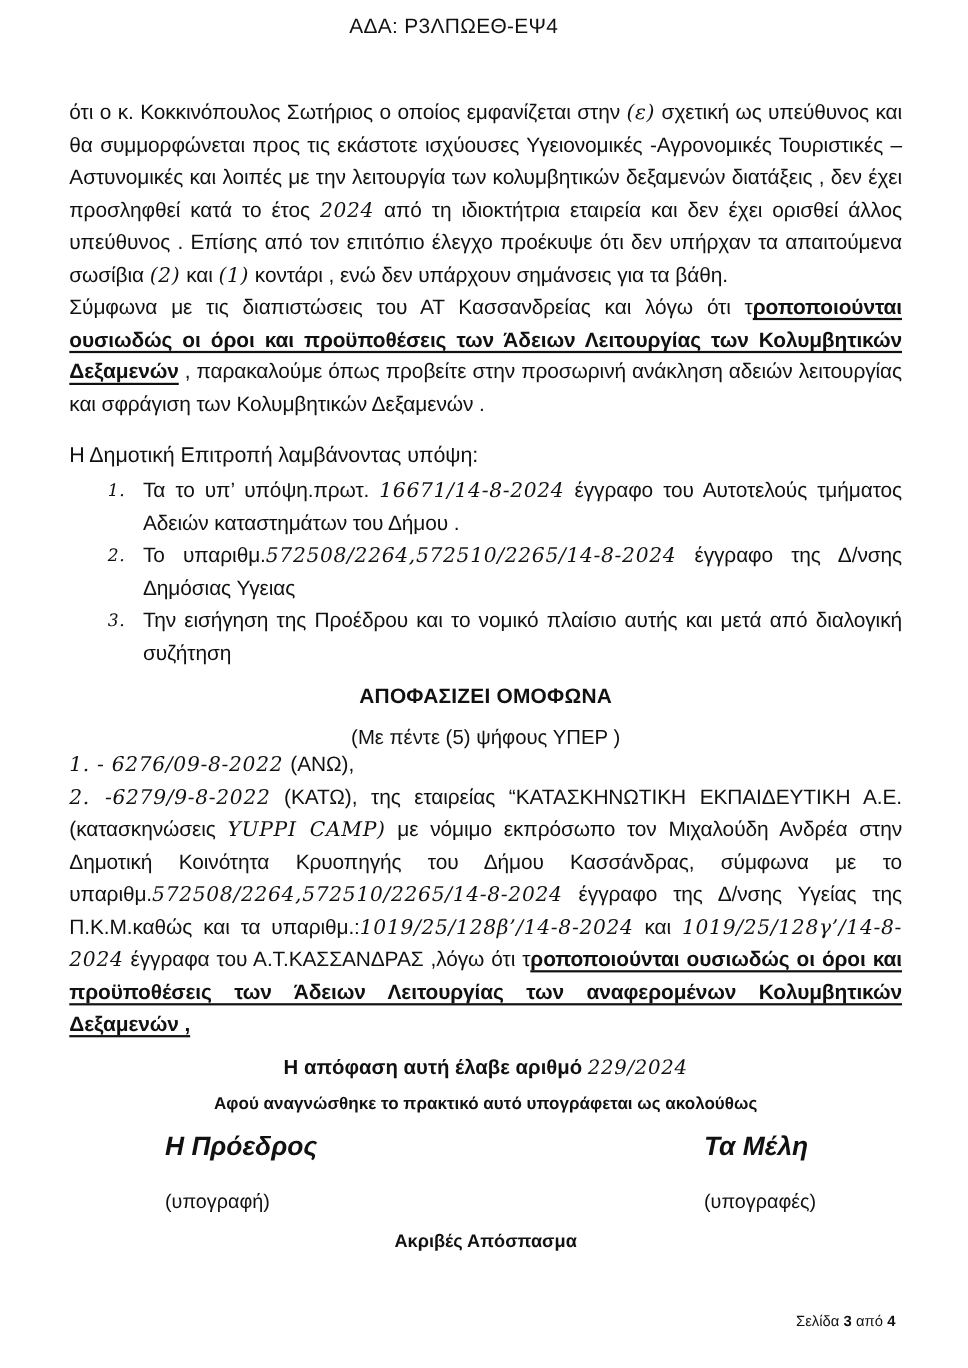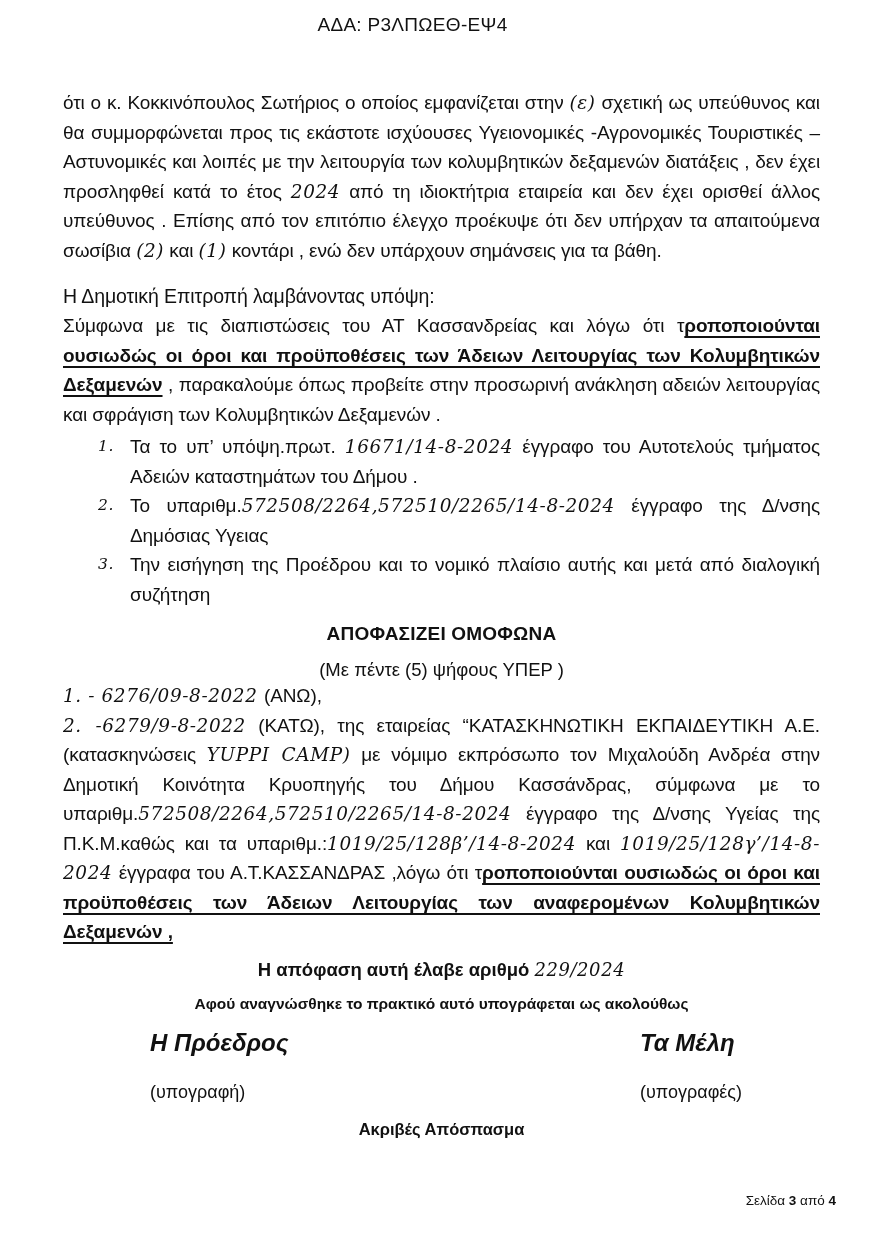--- a/index.html
+++ b/index.html
@@ -57,21 +57,21 @@
     display:flex;
     justify-content:space-between;
     padding-left:87px;
     padding-right:78px;
   }
   .sig-title { font-size:24px; font-weight:700; font-style:italic; }
   .sig-value { margin-top:25px; font-size:18px; }
   .closing { margin-top:17px; font-size:16.5px; font-weight:700; }
   .footer {
     position:absolute;
-    right:44px; bottom:36px;
+    right:66px; bottom:36px;
     font-size:13.5px;
   }
   
   .r-n { }
   .r-b { font-weight:700; }
   .r-c {
     font-family:"DejaVu Serif", serif;
     font-style:italic;
     font-weight:400;
     letter-spacing:0.6px;
@@ -86,23 +86,23 @@
 </style>
 </head>
 <body>
 
 <div class="page">
 
   <div class="ada">ΑΔΑ: Ρ3ΛΠΩΕΘ-ΕΨ4</div>
 
   <p class="para j first-para"><span class="r-n">ότι ο κ. Κοκκινόπουλος Σωτήριος ο οποίος εμφανίζεται στην </span><span class="r-c">(ε)</span><span class="r-n"> σχετική ως υπεύθυνος και θα συμμορφώνεται προς τις εκάστοτε ισχύουσες Υγειονομικές -Αγρονομικές Τουριστικές – Αστυνομικές και λοιπές με την λειτουργία των κολυμβητικών δεξαμενών διατάξεις , δεν έχει προσληφθεί κατά το έτος </span><span class="r-c">2024</span><span class="r-n"> από τη ιδιοκτήτρια εταιρεία και δεν έχει ορισθεί άλλος υπεύθυνος . Επίσης από τον επιτόπιο έλεγχο προέκυψε ότι δεν υπήρχαν τα απαιτούμενα σωσίβια </span><span class="r-c">(2)</span><span class="r-n"> και </span><span class="r-c">(1)</span><span class="r-n"> κοντάρι , ενώ δεν υπάρχουν σημάνσεις για τα βάθη.</span></p>
 
+  <p class="para j"><span class="r-n">Σύμφωνα με τις διαπιστώσεις του ΑΤ Κασσανδρείας και λόγω ότι τ</span><span class="r-bu">ροποποιούνται ουσιωδώς οι όροι και προϋποθέσεις των Άδειων Λειτουργίας των Κολυμβητικών Δεξαμενών</span><span class="r-n"> , παρακαλούμε όπως προβείτε στην προσωρινή ανάκληση αδειών λειτουργίας και σφράγιση των Κολυμβητικών Δεξαμενών .</span></p>
+
   <p class="para considering-heading">Η Δημοτική Επιτροπή λαμβάνοντας υπόψη:</p>
-
-  <p class="para j"><span class="r-n">Σύμφωνα με τις διαπιστώσεις του ΑΤ Κασσανδρείας και λόγω ότι τ</span><span class="r-bu">ροποποιούνται ουσιωδώς οι όροι και προϋποθέσεις των Άδειων Λειτουργίας των Κολυμβητικών Δεξαμενών</span><span class="r-n"> , παρακαλούμε όπως προβείτε στην προσωρινή ανάκληση αδειών λειτουργίας και σφράγιση των Κολυμβητικών Δεξαμενών .</span></p>
 
   <div class="list">
     <div class="li">
       <span class="li-num r-c">1.</span>
       <div class="para j li-text"><span class="r-n">Τα το υπ’ υπόψη.πρωτ. </span><span class="r-c">16671/14-8-2024</span><span class="r-n"> έγγραφο του Αυτοτελούς τμήματος Αδειών καταστημάτων του Δήμου .</span></div>
     </div>
     <div class="li">
       <span class="li-num r-c">2.</span>
       <div class="para j li-text"><span class="r-n">Το υπαριθμ.</span><span class="r-c">572508/2264,572510/2265/14-8-2024</span><span class="r-n"> έγγραφο της Δ/νσης Δημόσιας Υγειας</span></div>
     </div>

